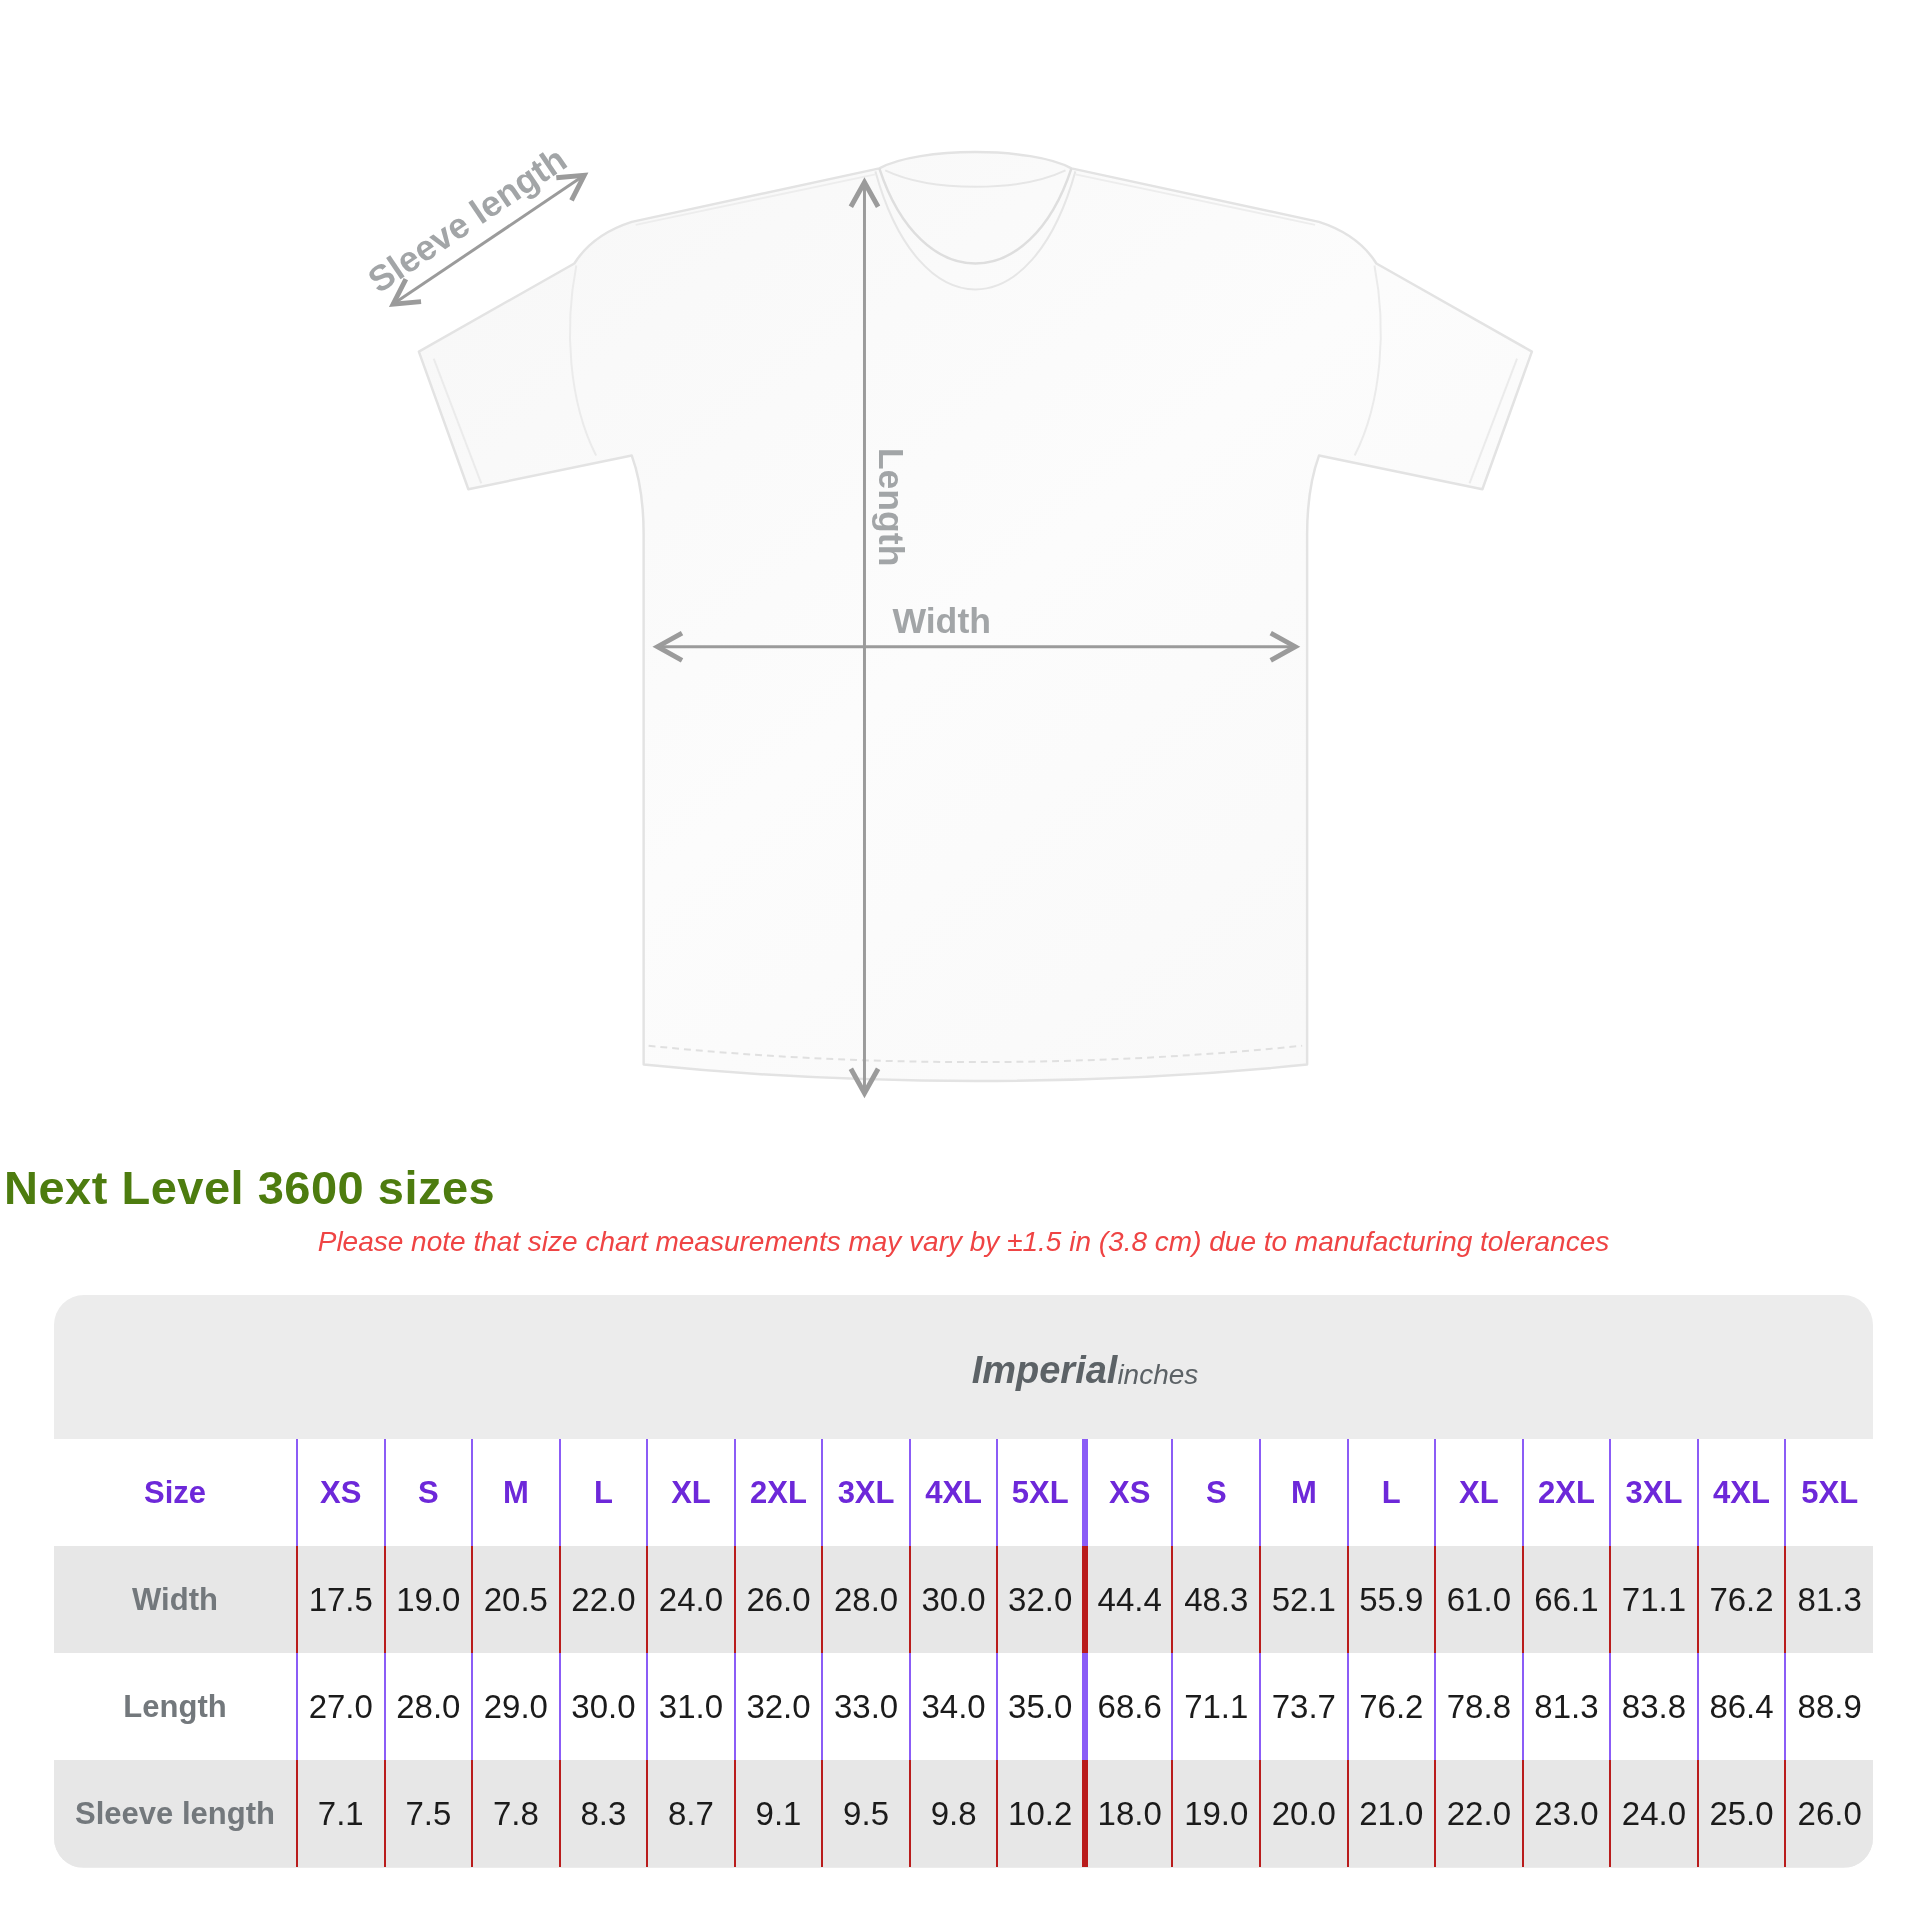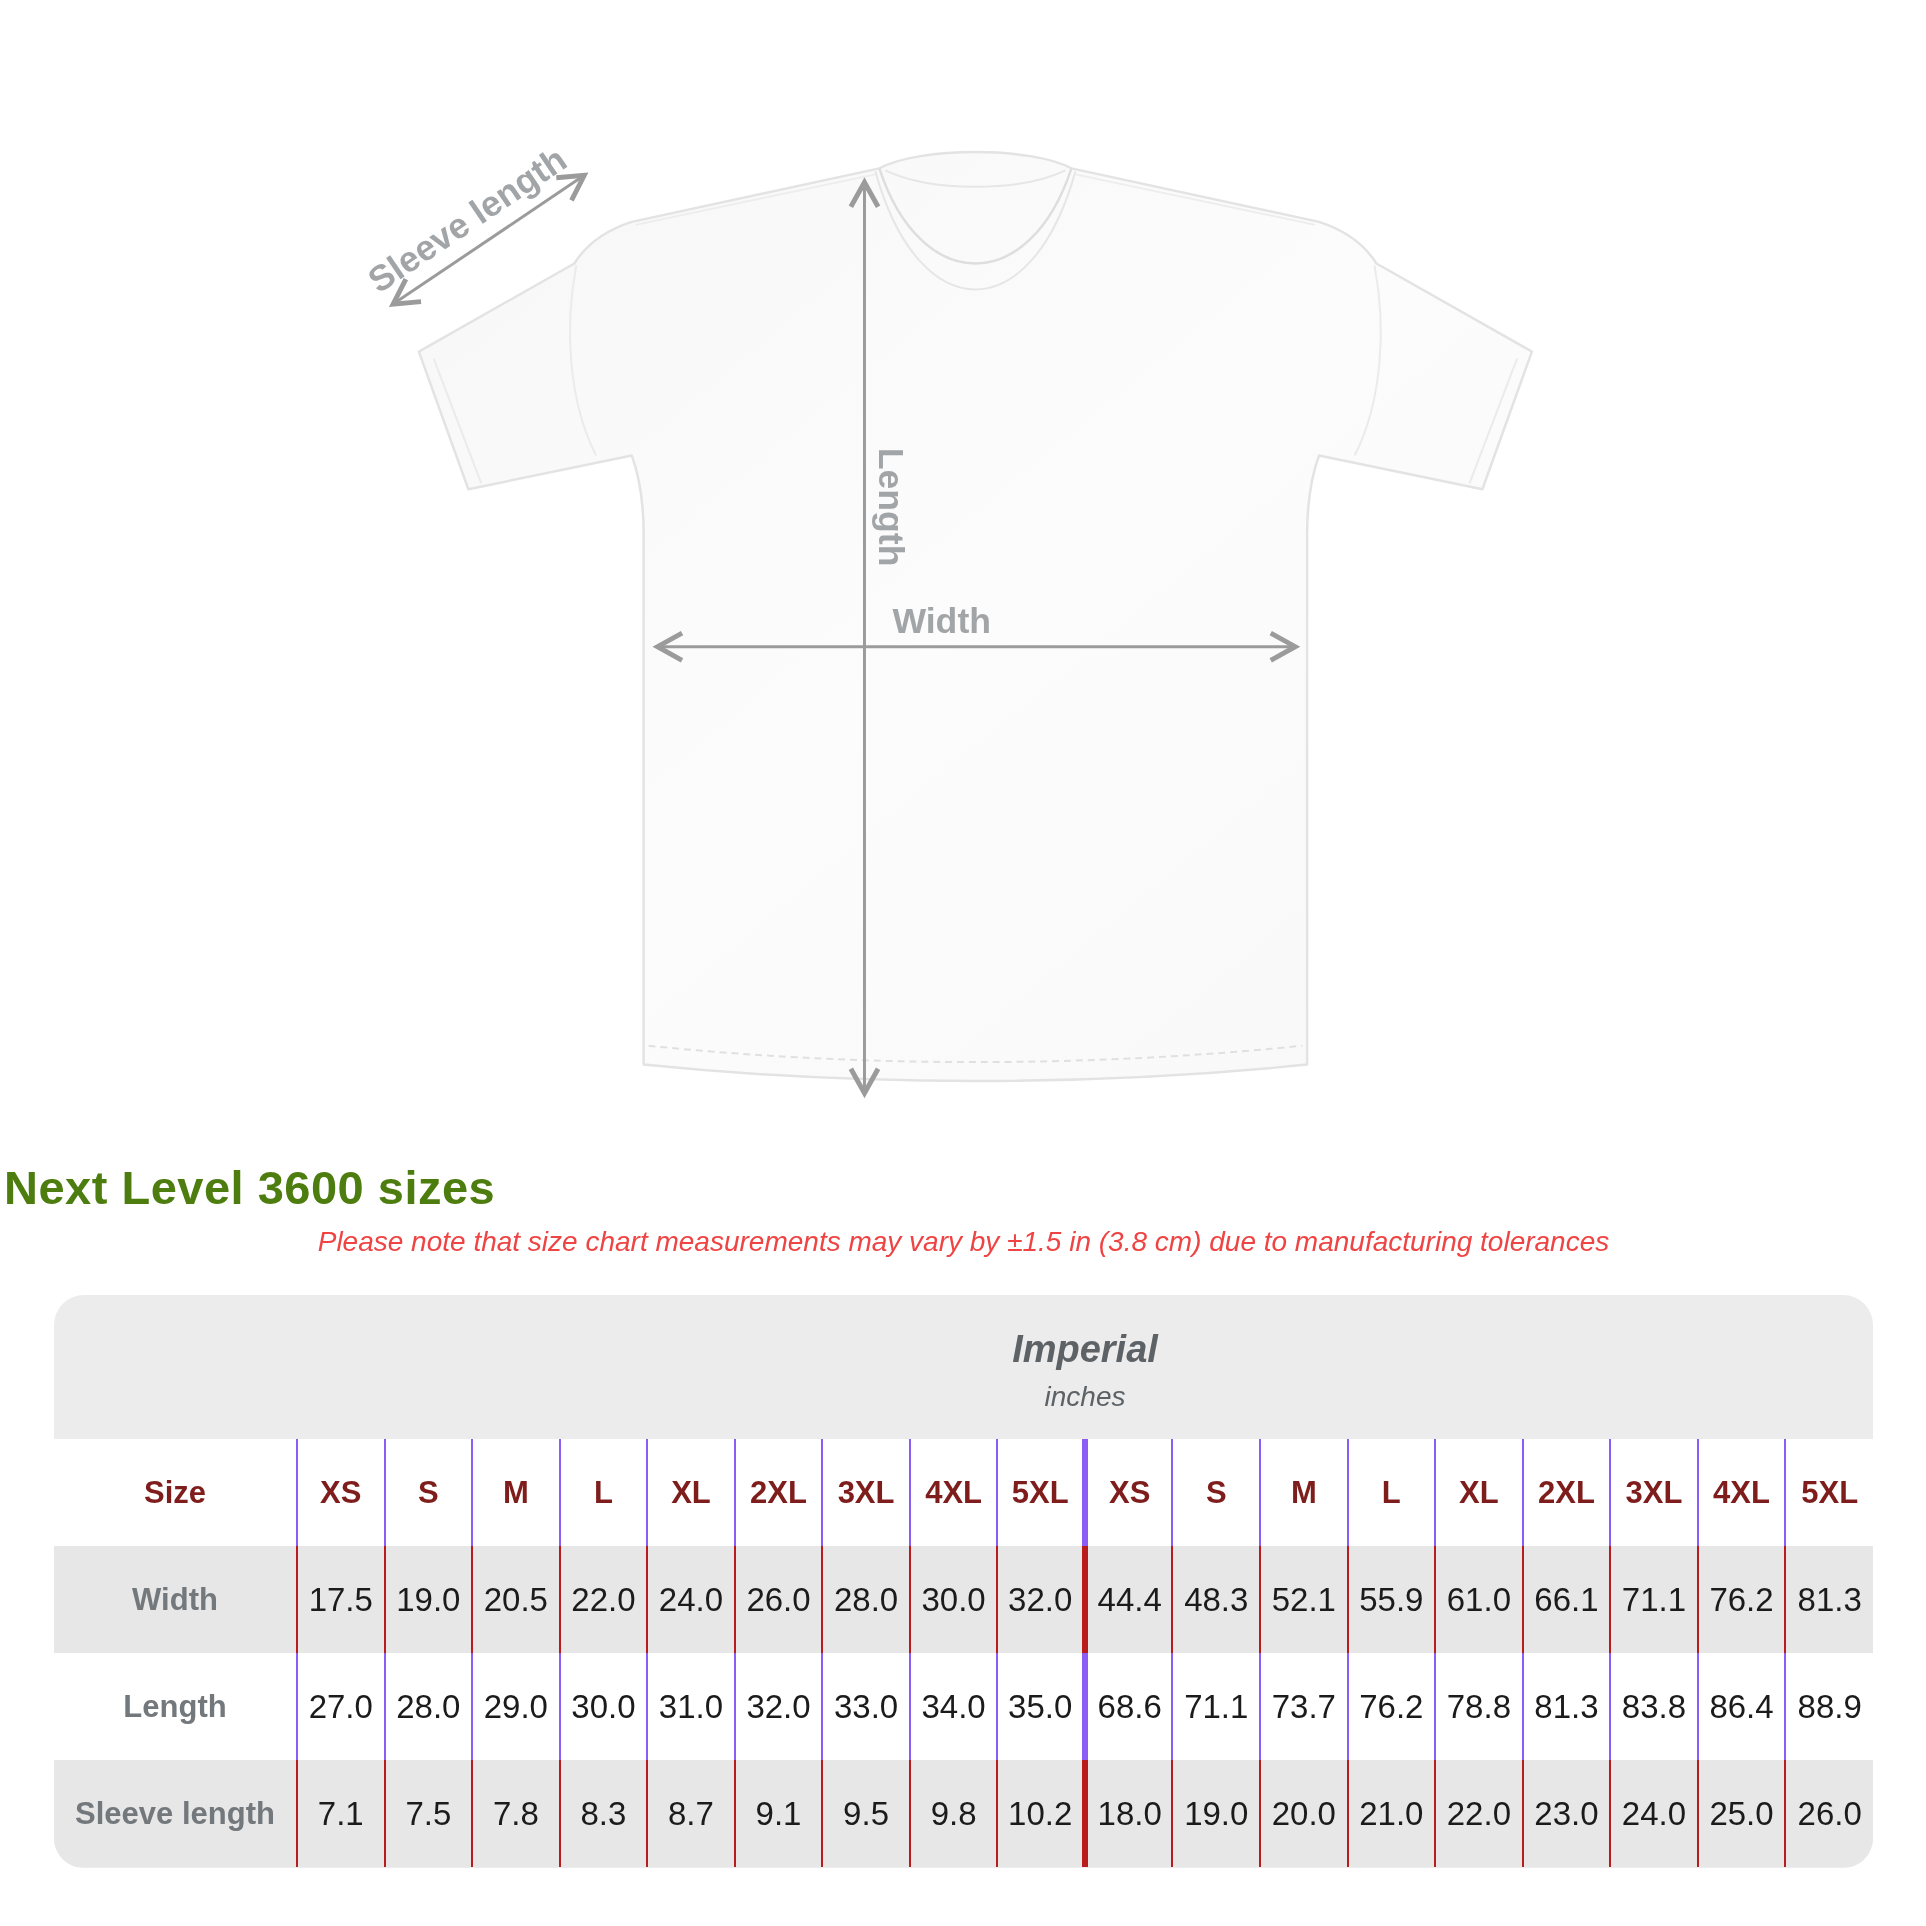--- a/index.html
+++ b/index.html
@@ -19,32 +19,32 @@
     text-align:center;font-style:italic;font-size:28px;color:#ef4444;
   }
 
   
   .table-wrap{
     position:absolute;left:54px;top:1295px;width:1819px;height:573px;
     background:#ececec;border-radius:30px;overflow:hidden;
   }
   .unit-headers{display:flex;height:144px;}
   .unit-spacer{width:243px;flex:0 0 auto;}
-  .unit-group{flex:1 1 0;display:flex;flex-direction:column;align-items:center;justify-content:center;padding-top:6px;}
+  .unit-group{flex:1 1 0;display:flex;flex-direction:row;align-items:center;justify-content:center;padding-top:6px;}
   .unit-label{font-size:38px;font-weight:bold;font-style:italic;color:#5c6266;}
   .unit-sublabel{font-size:28px;font-style:italic;color:#5c6266;margin-top:10px;}
 
   table.sizes{width:100%;border-collapse:collapse;table-layout:fixed;}
   table.sizes col.labelcol{width:243px;}
   table.sizes tr{height:107px;}
   table.sizes th,table.sizes td{
     text-align:center;vertical-align:middle;padding:0;
     font-size:33px;color:#1b1b1b;font-weight:normal;white-space:nowrap;
   }
-  table.sizes .hdr{font-size:31px;font-weight:bold;color:#7f1d1d;}
+  table.sizes .hdr{font-size:31px;font-weight:bold;color:#6d28d9;}
   table.sizes .rowlab{font-size:31px;font-weight:bold;color:#73787c;}
   tr.row-white{background:#ffffff;}
   tr.row-gray{background:#e7e7e7;}
   tr.row-white th+th, tr.row-white td+td{border-left:2px solid #8b5cf6;}
   tr.row-gray  th+th, tr.row-gray  td+td{border-left:2px solid #b91c1c;}
   tr.row-white .metric-start{border-left-width:6px;}
   tr.row-gray  .metric-start{border-left-width:6px;margin-top:24px;}
 </style>
 </head>
 <body>

